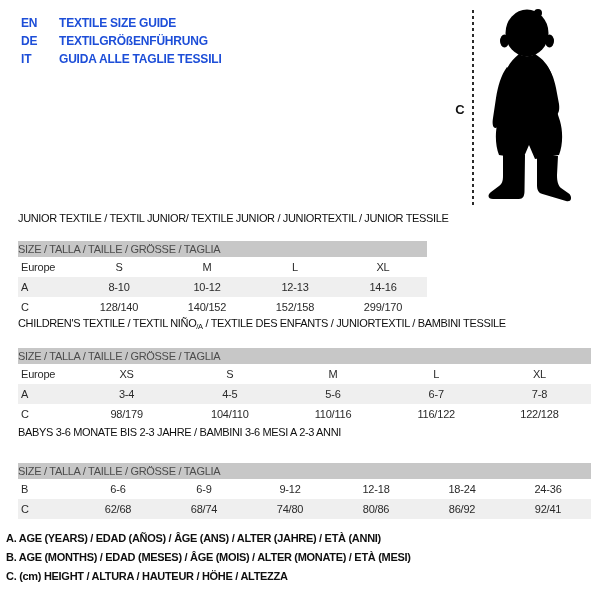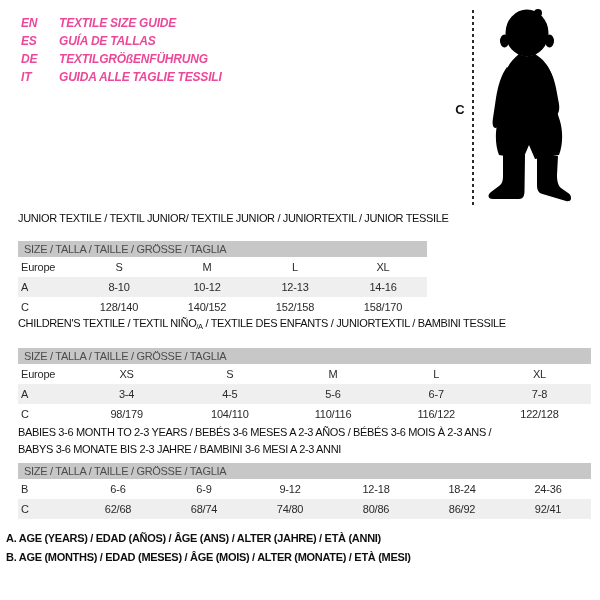--- a/index.html
+++ b/index.html
@@ -4,62 +4,58 @@
 <style>
   html,body{margin:0;padding:0;}
   body{
     width:600px;height:600px;position:relative;background:#ffffff;
     font-family:"Liberation Sans","DejaVu Sans",sans-serif;
     color:#1a1a1a;overflow:hidden;
   }
   
   .langs{position:absolute;left:21px;top:14px;}
   .lang-row{display:flex;height:18px;align-items:center;
-    font-size:12px;font-weight:700;letter-spacing:-0.2px;color:#ec4899;font-style:italic;}
+    font-size:12px;font-weight:700;letter-spacing:-0.2px;color:#1d4ed8;}
   .lang-code{width:38px;}
   
   .measure-line{position:absolute;left:472px;top:10px;width:2px;height:198px;
     background:repeating-linear-gradient(to bottom,#2a2a2a 0 3px,transparent 3px 6px);}
   .measure-label{position:absolute;left:452px;top:102px;width:16px;
     font-size:13px;font-weight:700;color:#111;text-align:center;}
   .baby-svg{position:absolute;left:482px;top:6px;}
   
   .sec-title{position:absolute;left:18px;font-size:11px;font-weight:400;
     letter-spacing:-0.35px;color:#0f0f0f;white-space:nowrap;}
   .sec-title .sub{font-size:7.5px;vertical-align:-2px;}
   .sec-title.two-line{line-height:16.5px;}
   
   .size-table{position:absolute;left:18px;}
   .t-junior{top:241px;width:409px;}
   .t-children{top:348px;width:573px;}
   .t-babies{top:463px;width:573px;}
   .thead{height:16px;background:#c7c7c7;color:#4c4c4c;font-size:11px;
-    letter-spacing:-0.3px;display:flex;align-items:center;padding-left:6px;
+    letter-spacing:-0.3px;display:flex;align-items:center;
     box-sizing:border-box;}
   .trow{display:flex;height:20px;align-items:center;font-size:11px;
     letter-spacing:-0.2px;color:#2a2a2a;}
   .trow.alt{background:#efefef;}
   .tcell{flex:1;text-align:center;}
   .tcell.label{flex:0 0 57px;text-align:left;padding-left:3px;box-sizing:border-box;}
   
   .footnotes{position:absolute;left:6px;top:532px;}
   .footnote{height:19px;font-size:11px;font-weight:700;letter-spacing:-0.3px;
     color:#0f0f0f;white-space:nowrap;}
 </style>
 </head>
 <body>
 
 <div class="langs">
   <div class="lang-row">
     <span class="lang-code">EN</span>
     <span class="lang-title">TEXTILE SIZE GUIDE</span>
-  </div>
-  <div class="lang-row">
-    <span class="lang-code">ES</span>
-    <span class="lang-title">GUÍA DE TALLAS</span>
   </div>
   <div class="lang-row">
     <span class="lang-code">DE</span>
     <span class="lang-title">TEXTILGRÖßENFÜHRUNG</span>
   </div>
   <div class="lang-row">
     <span class="lang-code">IT</span>
     <span class="lang-title">GUIDA ALLE TAGLIE TESSILI</span>
   </div>
 </div>
@@ -93,21 +89,21 @@
       <div class="tcell">8-10</div>
       <div class="tcell">10-12</div>
       <div class="tcell">12-13</div>
       <div class="tcell">14-16</div>
     </div>
     <div class="trow">
       <div class="tcell label">C</div>
       <div class="tcell">128/140</div>
       <div class="tcell">140/152</div>
       <div class="tcell">152/158</div>
-      <div class="tcell">158/170</div>
+      <div class="tcell">299/170</div>
     </div>
   </div>
 
 <div class="sec-title" style="top:317px"><span>CHILDREN'S TEXTILE / TEXTIL NIÑO</span><span class="sub">/A</span><span> / TEXTILE DES ENFANTS / JUNIORTEXTIL / BAMBINI TESSILE</span></div>
 <div class="size-table t-children">
     <div class="thead">SIZE / TALLA / TAILLE / GRÖSSE / TAGLIA</div>
     <div class="trow">
       <div class="tcell label">Europe</div>
       <div class="tcell">XS</div>
       <div class="tcell">S</div>
@@ -127,21 +123,20 @@
       <div class="tcell label">C</div>
       <div class="tcell">98/179</div>
       <div class="tcell">104/110</div>
       <div class="tcell">110/116</div>
       <div class="tcell">116/122</div>
       <div class="tcell">122/128</div>
     </div>
   </div>
 
 <div class="sec-title two-line" style="top:424px">
-  <div>BABIES 3-6 MONTH TO 2-3 YEARS / BEBÉS 3-6 MESES A 2-3 AÑOS / BÉBÉS 3-6 MOIS À 2-3 ANS /</div>
   <div>BABYS 3-6 MONATE BIS 2-3 JAHRE / BAMBINI 3-6 MESI A 2-3 ANNI</div>
 </div>
 <div class="size-table t-babies">
     <div class="thead">SIZE / TALLA / TAILLE / GRÖSSE / TAGLIA</div>
     <div class="trow">
       <div class="tcell label">B</div>
       <div class="tcell">6-6</div>
       <div class="tcell">6-9</div>
       <div class="tcell">9-12</div>
       <div class="tcell">12-18</div>
@@ -155,13 +150,14 @@
       <div class="tcell">74/80</div>
       <div class="tcell">80/86</div>
       <div class="tcell">86/92</div>
       <div class="tcell">92/41</div>
     </div>
   </div>
 
 <div class="footnotes">
   <div class="footnote">A. AGE (YEARS) / EDAD (AÑOS) / ÂGE (ANS) / ALTER (JAHRE) / ETÀ (ANNI)</div>
   <div class="footnote">B. AGE (MONTHS) / EDAD (MESES) / ÂGE (MOIS) / ALTER (MONATE) / ETÀ (MESI)</div>
+  <div class="footnote">C. (cm) HEIGHT / ALTURA / HAUTEUR / HÖHE / ALTEZZA</div>
 </div>
 
 </body></html>

